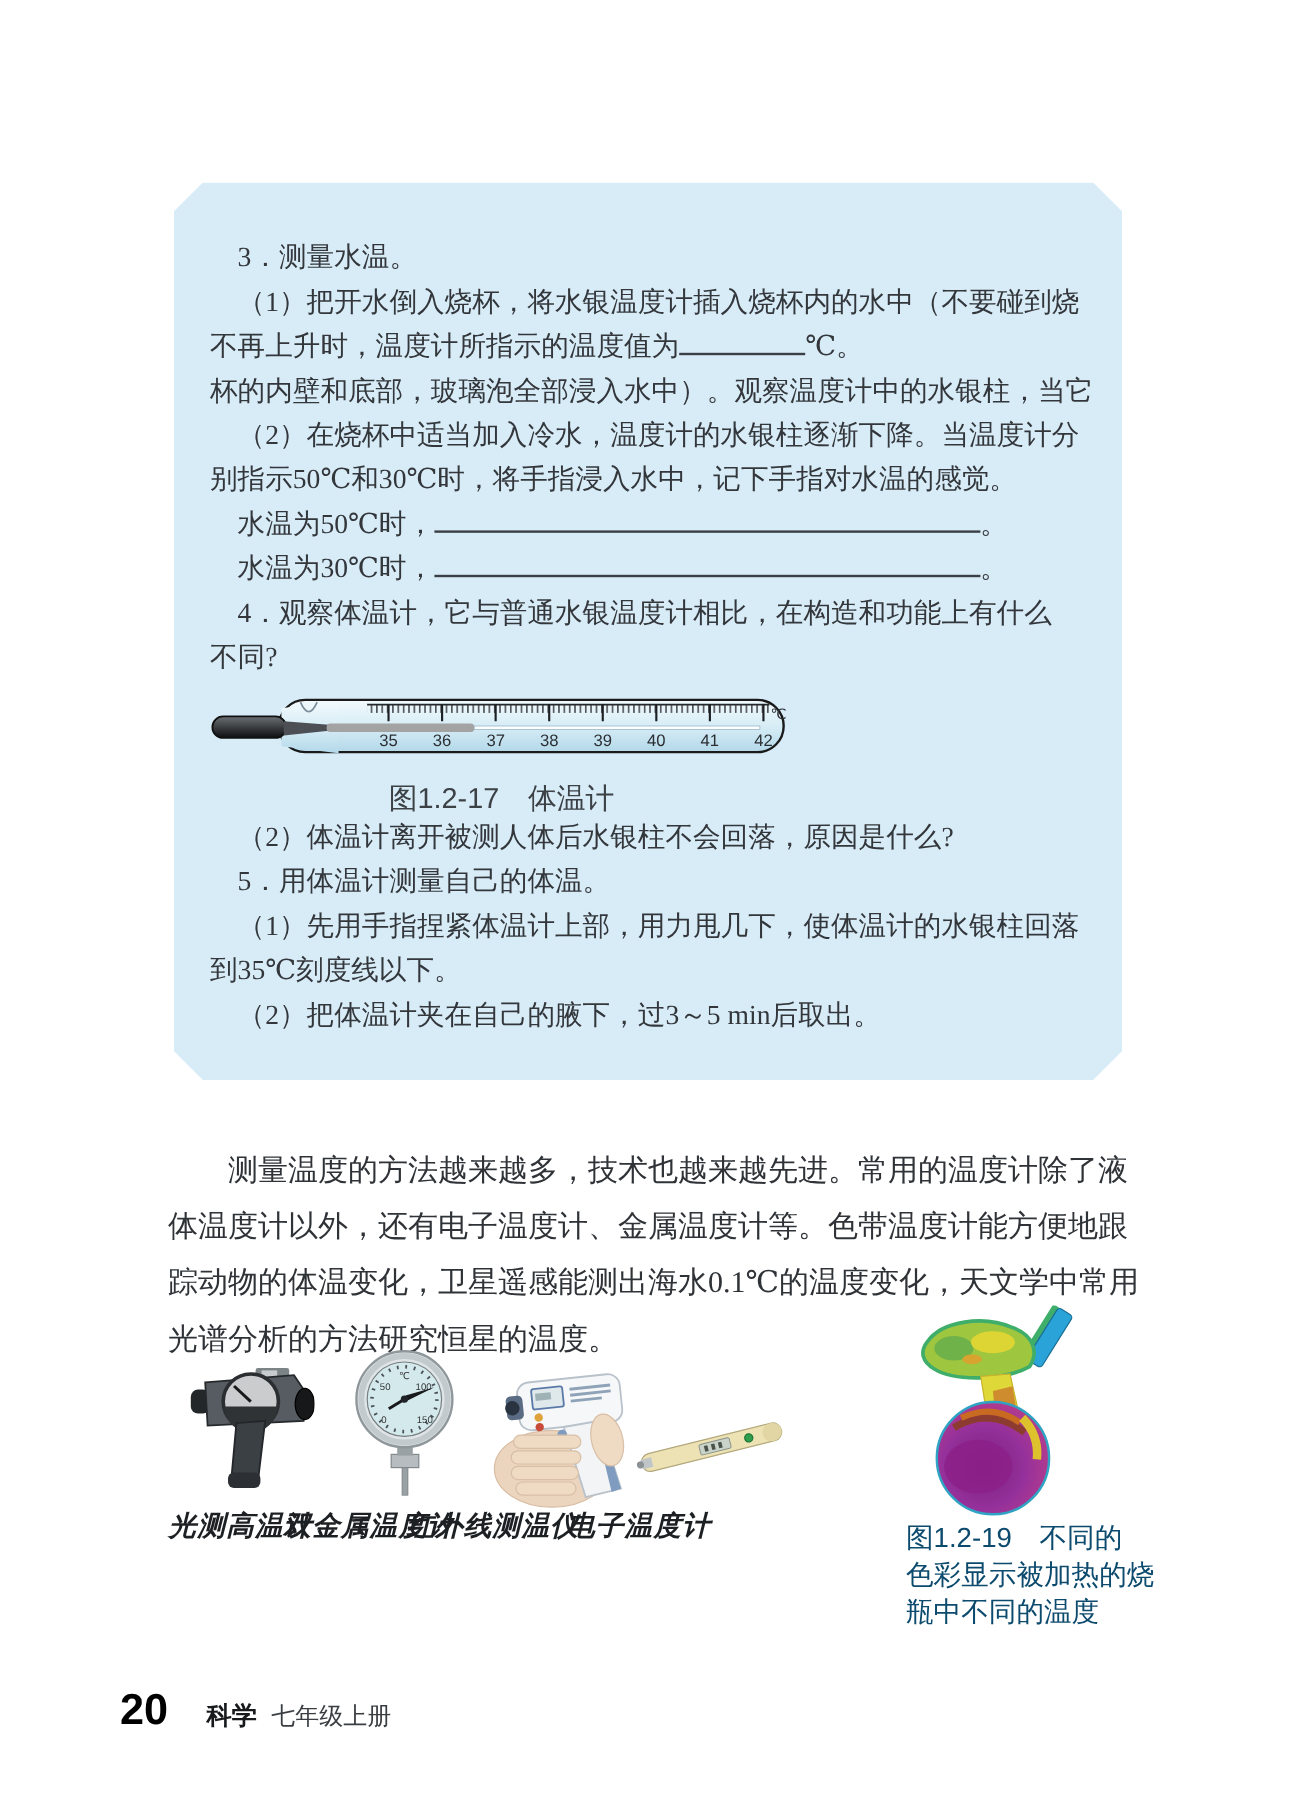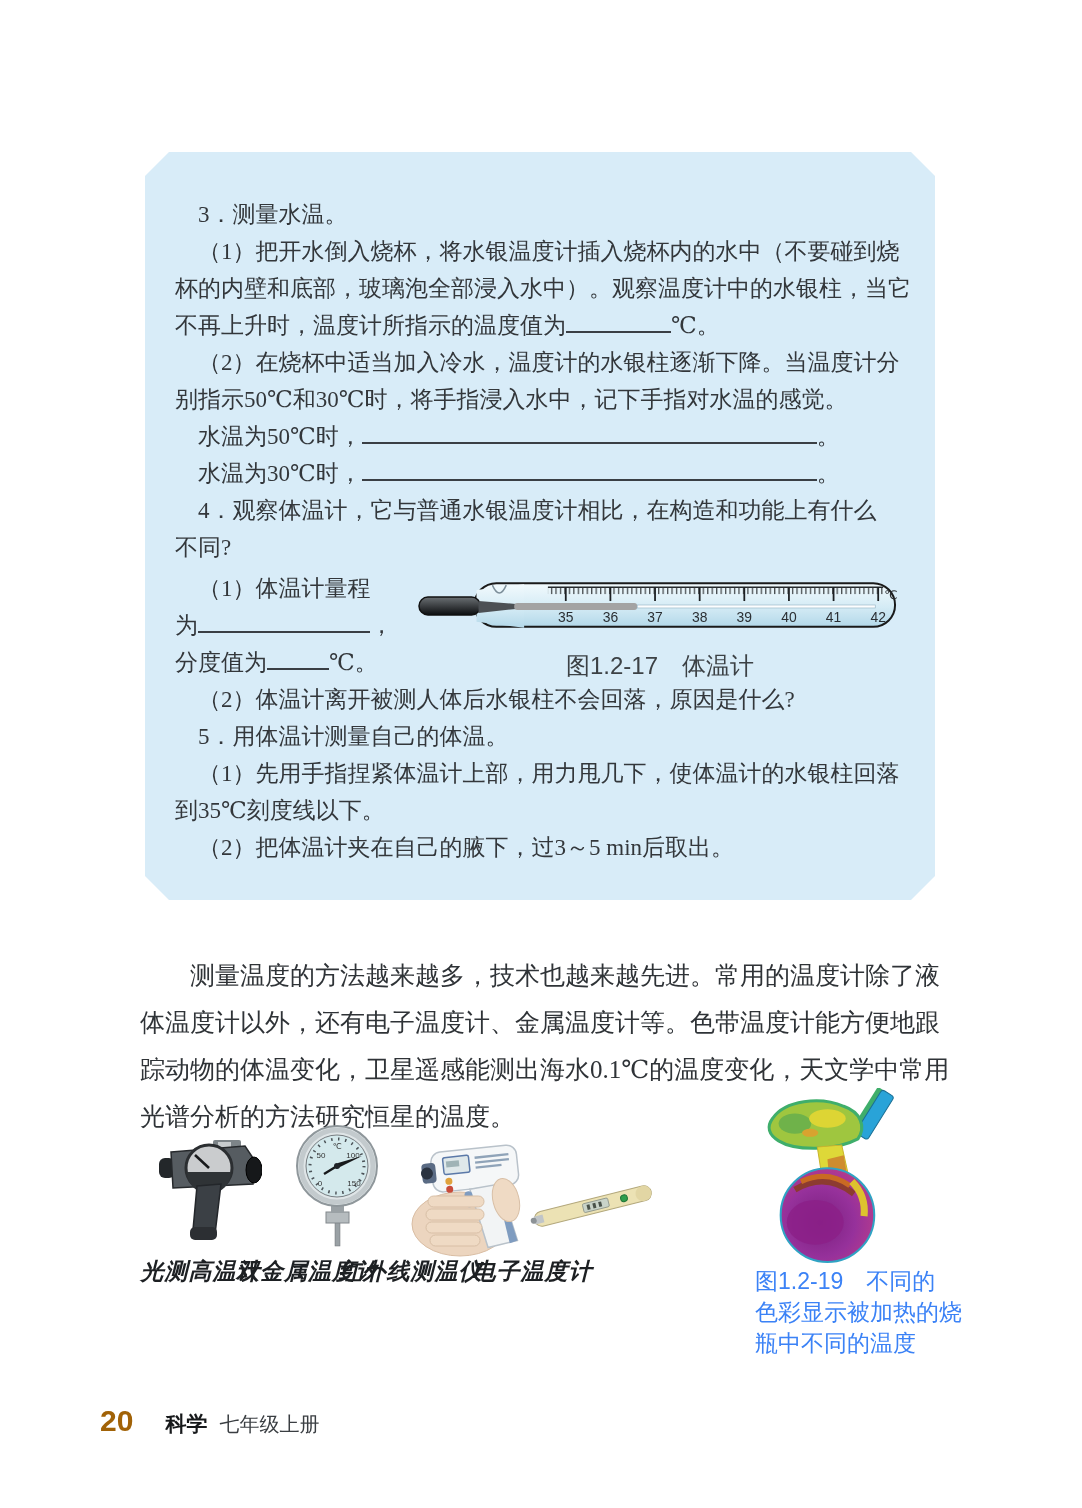--- a/index.html
+++ b/index.html
@@ -35,55 +35,50 @@
   .devlabel{position:absolute;top:1256px;text-align:center;
             font-family:"Liberation Serif","DejaVu Serif",serif;font-style:italic;
             font-weight:bold;font-size:23px;color:#1d2023;letter-spacing:1px;white-space:nowrap;}
   .fig18cap{position:absolute;left:140px;top:1291px;width:540px;text-align:center;
             font-family:"Liberation Sans","DejaVu Sans",sans-serif;font-size:23px;color:#3c4145;}
 
   
   .thermal{position:absolute;left:763px;top:1088px;}
   .fig19cap{position:absolute;left:755px;top:1266px;width:220px;
             font-family:"Liberation Sans","DejaVu Sans",sans-serif;font-size:23px;
-            line-height:31px;color:#3b82f6;}
+            line-height:31px;color:#0c4a6e;}
   .fig19cap p{margin:0;white-space:nowrap;}
 
   
   .footer{position:absolute;left:100px;top:1404px;display:flex;align-items:baseline;
           font-family:"Liberation Sans","DejaVu Sans",sans-serif;}
-  .pagenum{font-size:30px;font-weight:bold;color:#a16207;}
+  .pagenum{font-size:36px;font-weight:bold;color:#000000;}
   .subject{margin-left:32px;font-size:21px;font-weight:bold;color:#17191b;}
   .volume{margin-left:12px;font-size:20px;color:#3a3e42;}
 
   svg text{font-family:"Liberation Sans","DejaVu Sans",sans-serif;}
 </style>
 </head>
 <body>
 
 <div class="page">
 
   <div class="abox">
     <p class="ln ind"><span>3．测量水温。</span></p>
     <p class="ln ind"><span>（1）把开水倒入烧杯，将水银温度计插入烧杯内的水中（不要碰到烧</span></p>
+    <p class="ln"><span>不再上升时，温度计所指示的温度值为</span><span class="blank b105"></span><span>℃。</span></p>
     <p class="ln"><span>杯的内壁和底部，玻璃泡全部浸入水中）。观察温度计中的水银柱，当它</span></p>
-    <p class="ln"><span>不再上升时，温度计所指示的温度值为</span><span class="blank b105"></span><span>℃。</span></p>
     <p class="ln ind"><span>（2）在烧杯中适当加入冷水，温度计的水银柱逐渐下降。当温度计分</span></p>
     <p class="ln"><span>别指示50℃和30℃时，将手指浸入水中，记下手指对水温的感觉。</span></p>
     <p class="ln ind"><span>水温为50℃时，</span><span class="blank b455"></span><span>。</span></p>
     <p class="ln ind"><span>水温为30℃时，</span><span class="blank b455"></span><span>。</span></p>
     <p class="ln ind"><span>4．观察体温计，它与普通水银温度计相比，在构造和功能上有什么</span></p>
     <p class="ln"><span>不同?</span></p>
 
     <div class="cols">
-      <div class="colL">
-        <p class="ln ind"><span>（1）体温计量程</span></p>
-        <p class="ln"><span>为</span><span class="blank b172"></span><span>，</span></p>
-        <p class="ln"><span>分度值为</span><span class="blank b62"></span><span>℃。</span></p>
-      </div>
       <div class="colR">
         <div class="fig17-wrap">
           
           <svg width="486" height="58" viewBox="0 0 490 58">
             <defs>
               <linearGradient id="glass" x1="0" y1="0" x2="0" y2="1">
                 <stop offset="0" stop-color="#f2fafd"></stop>
                   <stop offset="0.55" stop-color="#d4ebf5"></stop>
                   <stop offset="1" stop-color="#b3d8e9"></stop>
               </linearGradient>

